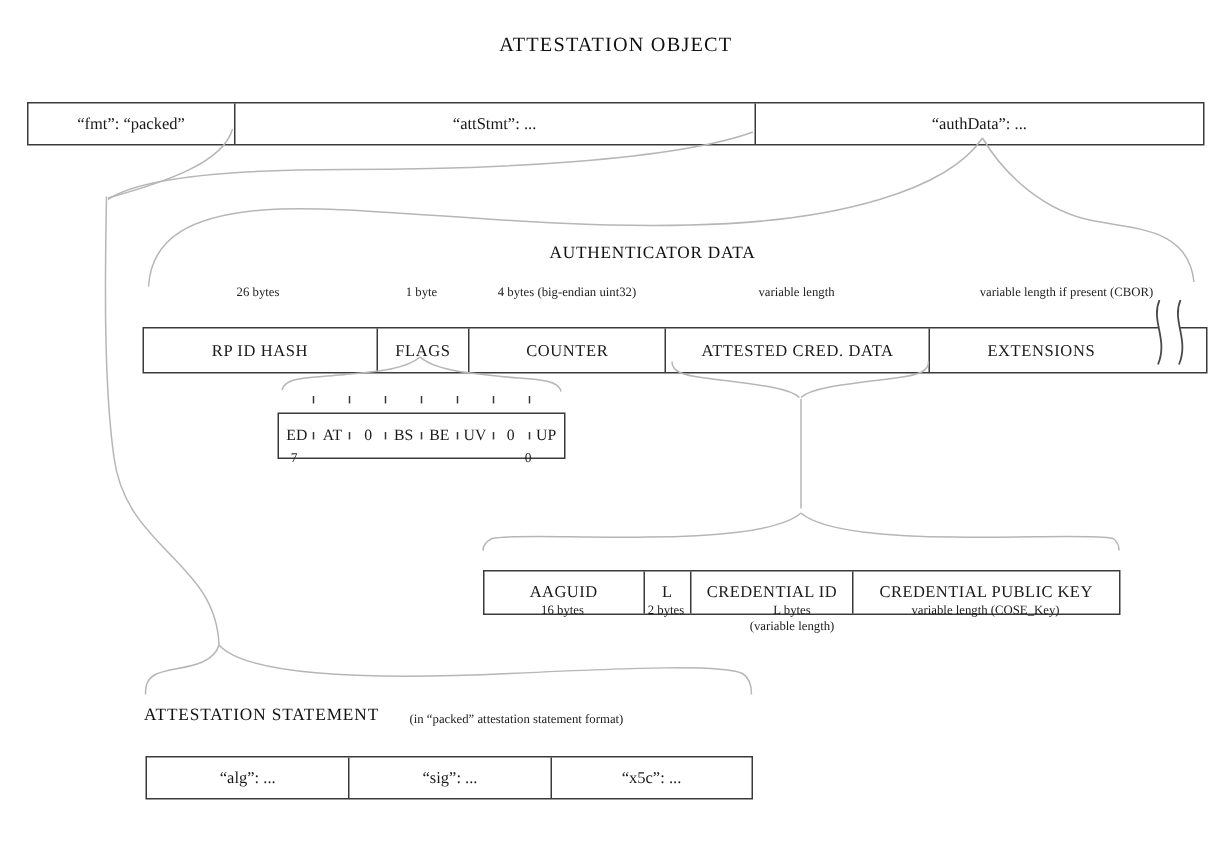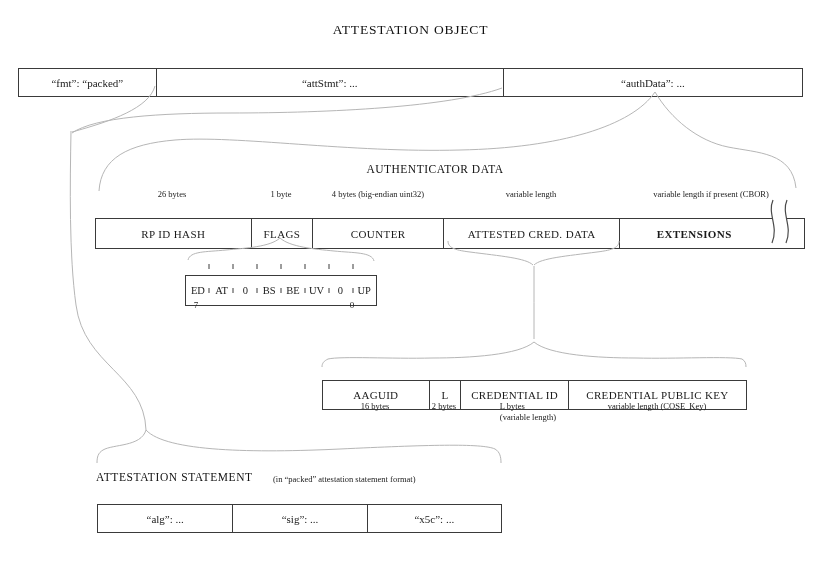--- a/index.html
+++ b/index.html
@@ -33,36 +33,36 @@
     position:absolute; top:189px; transform:translateX(-50%);
     font-size:8.5px; color:#222; white-space:nowrap;
   }
 
   .auth-row { left:95px; top:206px; width:710px; height:31px; }
   .auth-row .cell { font-size:11px; letter-spacing:0.4px; }
   .auth-row .c0 { width:155px; }
   .auth-row .c1 { width:62px; }
   .auth-row .c2 { width:131px; }
   .auth-row .c3 { width:177px;text-align:right; }
-  .auth-row .c4 { width:185px; padding-right:36px;font-weight:bold; }
+  .auth-row .c4 { width:185px; padding-right:36px; }
 
   .bit-box { left:185px; top:263px; width:192px; height:31px; }
   .bit-box .cell { width:24px; font-size:10.5px; }
   .bit-box .cell + .cell { border-left:none; }
 
   .bit-index { position:absolute; top:300px; transform:translateX(-50%); font-size:9px; color:#222; }
 
   .acd-row { left:322px; top:368px; width:425px; height:30px; }
   .acd-row .cell { font-size:11px; letter-spacing:0.3px; }
   .acd-row .c0 { width:106px; }
   .acd-row .c1 { width:32px; }
   .acd-row .c2 { width:108px; }
   .acd-row .c3 { width:179px; }
 
-  .acd-size { position:absolute; top:401px; transform:translateX(-50%); font-size:8.5px; text-align:left; line-height:11px; white-space:nowrap; }
+  .acd-size { position:absolute; top:401px; transform:translateX(-50%); font-size:8.5px; text-align:center; line-height:11px; white-space:nowrap; }
 
   .attstmt-title {
     position:absolute; left:96px; top:471px;
     font-size:11.5px; letter-spacing:0.6px; color:#111;
   }
   .attstmt-subtitle {
     position:absolute; left:273px; top:474px;
     font-size:8.5px; color:#222;
   }
   .attstmt-row { left:97px; top:492px; width:405px; height:29px; }

